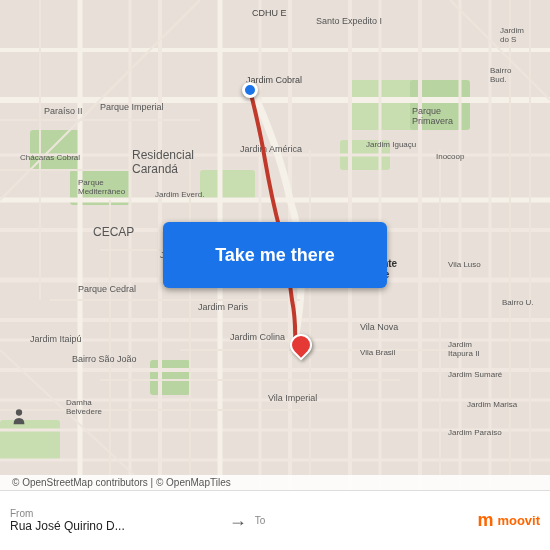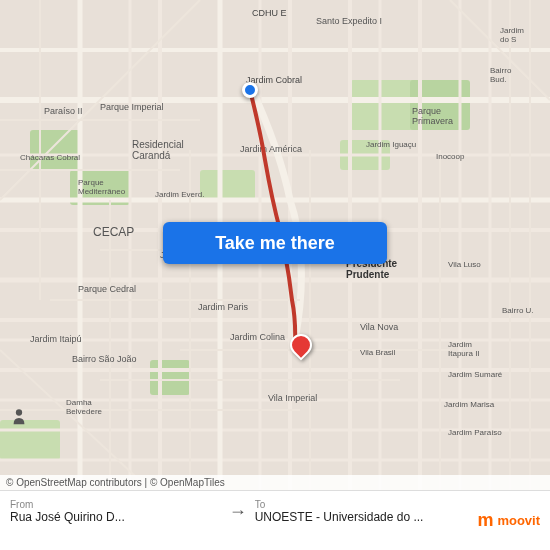--- a/index.html
+++ b/index.html
@@ -27,21 +27,21 @@
       width: 100%;
       height: 100%;
     }
 
     
     .take-me-there-btn {
       position: absolute;
       top: 222px;
       left: 163px;
       width: 224px;
-      height: 42px;
+      height: 66px;
       background-color: #1a73e8;
       color: white;
       border: none;
       border-radius: 6px;
       font-size: 18px;
       font-weight: bold;
       cursor: pointer;
       display: flex;
       align-items: center;
       justify-content: center;
@@ -94,34 +94,35 @@
 
     
     .attribution {
       position: absolute;
       bottom: 0;
       left: 0;
       right: 0;
       background: rgba(255,255,255,0.85);
       font-size: 10px;
       color: #555;
-      padding: 2px 6px;
+      padding: 2px 12px;
       z-index: 10;
     }
 
     
     #bottom-bar {
       position: absolute;
       bottom: 0;
       left: 0;
       width: 550px;
       height: 60px;
       background: white;
       border-top: 1px solid #ddd;
       display: flex;
+      align-items: center;
       padding: 8px 10px;
       gap: 8px;
       z-index: 20;
     }
 
     .bottom-from, .bottom-to {
       display: flex;
       flex-direction: column;
       flex: 1;
       min-width: 0;
@@ -250,43 +251,43 @@
   <div style="position:absolute;inset:0;pointer-events:none;z-index:3;">
     <span style="position:absolute;top:8px;left:252px;font-size:9px;color:#444;font-weight:500;white-space:nowrap;">CDHU E</span>
     <span style="position:absolute;top:16px;left:316px;font-size:9px;color:#555;white-space:nowrap;text-align:right;">Santo Expedito I</span>
     <span style="position:absolute;top:26px;left:500px;font-size:8px;color:#555;white-space:nowrap;">Jardim<br>do S</span>
     <span style="position:absolute;top:56px;left:100px;font-size:9px;color:#555;white-space:nowrap;margin-top:46px;">Parque Imperial</span>
     <span style="position:absolute;top:75px;left:246px;font-size:9px;color:#444;font-weight:500;white-space:nowrap;">Jardim Cobral</span>
     <span style="position:absolute;top:66px;left:490px;font-size:8px;color:#555;white-space:nowrap;">Bairro<br>Bud.</span>
     <span style="position:absolute;top:106px;left:44px;font-size:9px;color:#555;white-space:nowrap;">Paraíso II</span>
     <span style="position:absolute;top:106px;left:412px;font-size:9px;color:#555;white-space:nowrap;">Parque<br>Primavera</span>
     <span style="position:absolute;top:140px;left:20px;font-size:8px;color:#555;white-space:nowrap;margin-top:13px;">Chácaras Cobral</span>
-    <span style="position:absolute;top:139px;left:132px;font-size:10px;color:#555;white-space:nowrap;">Residencial<br>Carandá</span>
+    <span style="position:absolute;top:148px;left:132px;font-size:12px;color:#555;white-space:nowrap;">Residencial<br>Carandá</span>
     <span style="position:absolute;top:144px;left:240px;font-size:9px;color:#555;white-space:nowrap;">Jardim América</span>
     <span style="position:absolute;top:140px;left:366px;font-size:8px;color:#555;white-space:nowrap;">Jardim Iguaçu</span>
     <span style="position:absolute;top:152px;left:436px;font-size:8px;color:#555;white-space:nowrap;">Inocoop</span>
     <span style="position:absolute;top:178px;left:78px;font-size:8px;color:#555;white-space:nowrap;">Parque<br>Mediterrâneo</span>
     <span style="position:absolute;top:190px;left:155px;font-size:8px;color:#555;white-space:nowrap;">Jardim Everd.</span>
     <span style="position:absolute;top:225px;left:93px;font-size:12px;color:#555;white-space:nowrap;text-align:center;">CECAP</span>
     <span style="position:absolute;top:250px;left:160px;font-size:9px;color:#555;white-space:nowrap;">Jardim Sabará</span>
     <span style="position:absolute;top:258px;left:346px;font-size:10px;color:#333;font-weight:600;white-space:nowrap;">Presidente<br>Prudente</span>
     <span style="position:absolute;top:260px;left:448px;font-size:8px;color:#555;white-space:nowrap;">Vila Luso</span>
     <span style="position:absolute;top:284px;left:78px;font-size:9px;color:#555;white-space:nowrap;">Parque Cedral</span>
     <span style="position:absolute;top:302px;left:198px;font-size:9px;color:#555;white-space:nowrap;">Jardim Paris</span>
-    <span style="position:absolute;top:306px;left:502px;font-size:8px;color:#555;white-space:nowrap;text-align:center;">Bairro U.</span>
+    <span style="position:absolute;top:298px;left:502px;font-size:8px;color:#555;white-space:nowrap;text-align:center;">Bairro U.</span>
     <span style="position:absolute;top:332px;left:230px;font-size:9px;color:#555;white-space:nowrap;">Jardim Colina</span>
     <span style="position:absolute;top:322px;left:360px;font-size:9px;color:#555;white-space:nowrap;">Vila Nova</span>
     <span style="position:absolute;top:334px;left:30px;font-size:9px;color:#555;white-space:nowrap;">Jardim Itaipú</span>
     <span style="position:absolute;top:354px;left:72px;font-size:9px;color:#555;white-space:nowrap;">Bairro São João</span>
     <span style="position:absolute;top:348px;left:360px;font-size:8px;color:#555;white-space:nowrap;">Vila Brasil</span>
     <span style="position:absolute;top:340px;left:448px;font-size:8px;color:#555;white-space:nowrap;">Jardim<br>Itapura II</span>
     <span style="position:absolute;top:398px;left:66px;font-size:8px;color:#555;white-space:nowrap;">Damha<br>Belvedere</span>
     <span style="position:absolute;top:393px;left:268px;font-size:9px;color:#555;white-space:nowrap;">Vila Imperial</span>
     <span style="position:absolute;top:370px;left:448px;font-size:8px;color:#555;white-space:nowrap;">Jardim Sumaré</span>
-    <span style="position:absolute;top:400px;left:444px;font-size:8px;color:#555;white-space:nowrap;">Jardim Marisa</span>
+    <span style="position:absolute;top:400px;left:467px;font-size:8px;color:#555;white-space:nowrap;">Jardim Marisa</span>
     <span style="position:absolute;top:428px;left=448px;font-size:8px;color:#555;white-space:nowrap;left:448px;">Jardim Paraíso</span>
   </div>
 
   <div class="origin-marker"></div>
 
   <div class="dest-marker">
     <div class="dest-marker-pin"></div>
   </div>
 
   <div class="person-icon">
@@ -308,19 +309,18 @@
 <div id="bottom-bar">
   <div class="bottom-from">
     <span class="bottom-label">From</span>
     <span class="bottom-value">Rua José Quirino D...</span>
   </div>
   <div class="bottom-arrow">
     <span>→</span>
   </div>
   <div class="bottom-to">
     <span class="bottom-label">To</span>
-    <span class="bottom-value">UNOESTE - Universidade do ...</span>
   </div>
   <div class="moovit-logo">
     <span class="moovit-m">m</span>
     <span class="moovit-text">moovit</span>
   </div>
 </div>
 
 </body></html>

